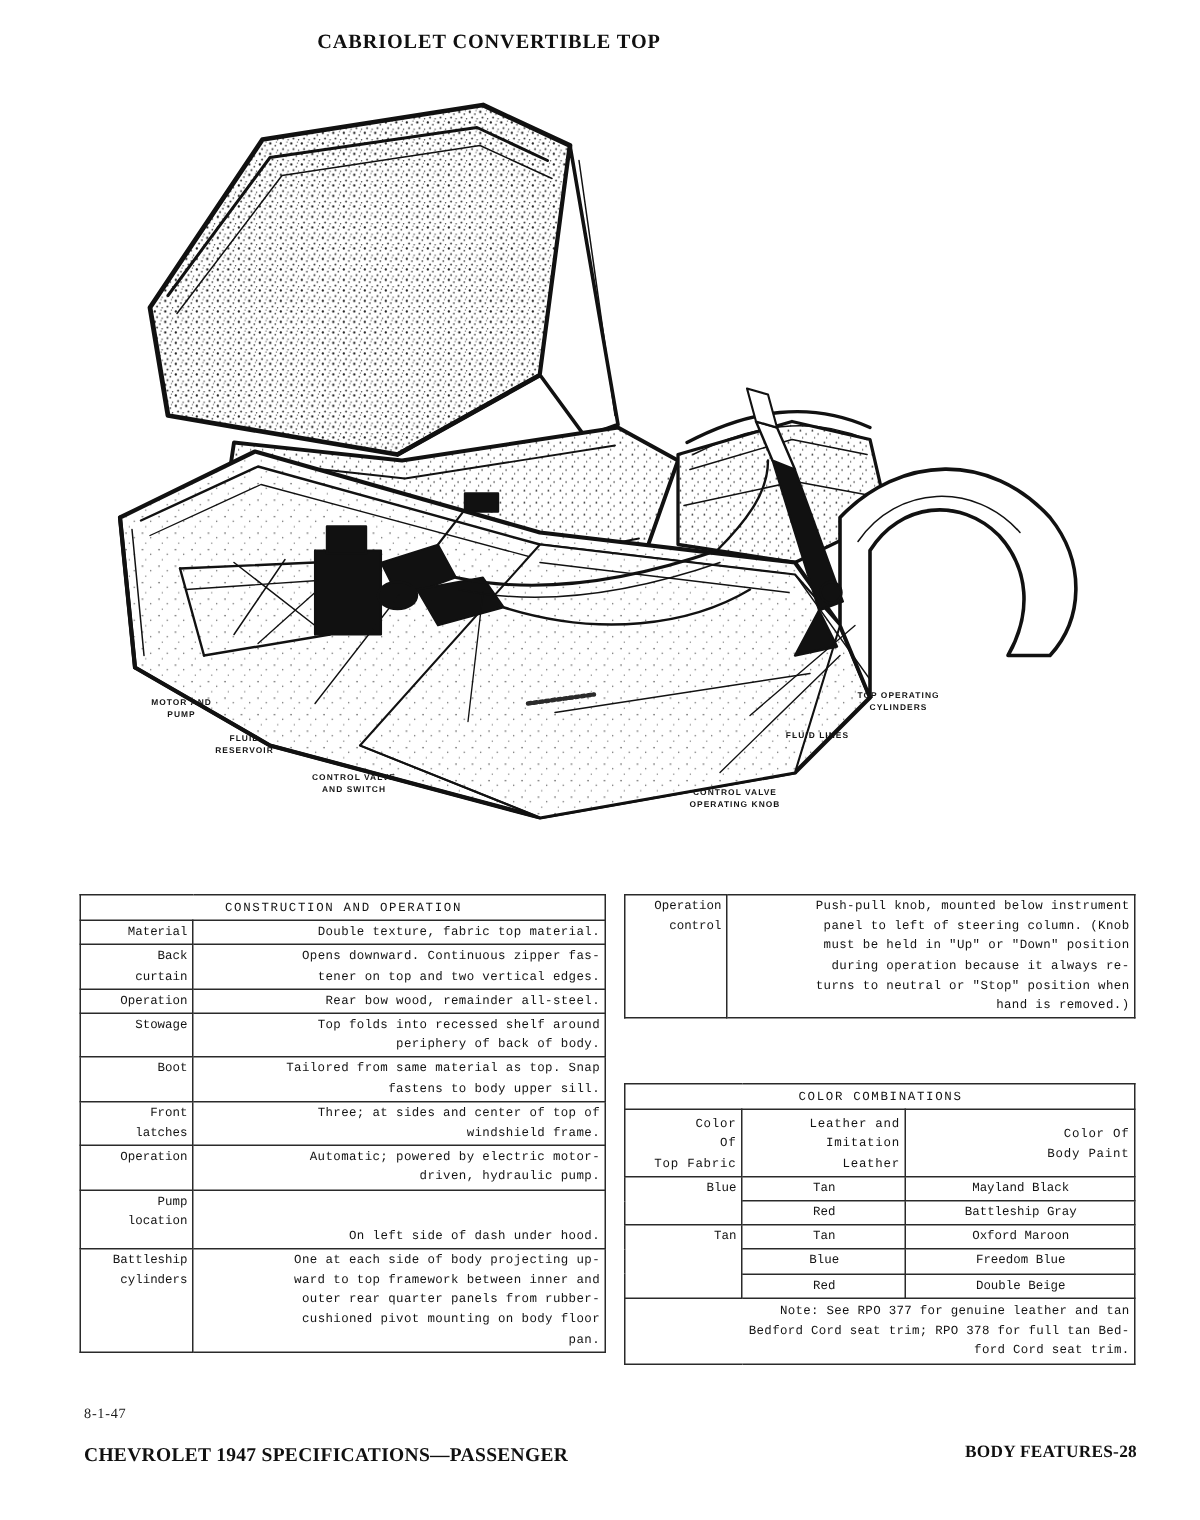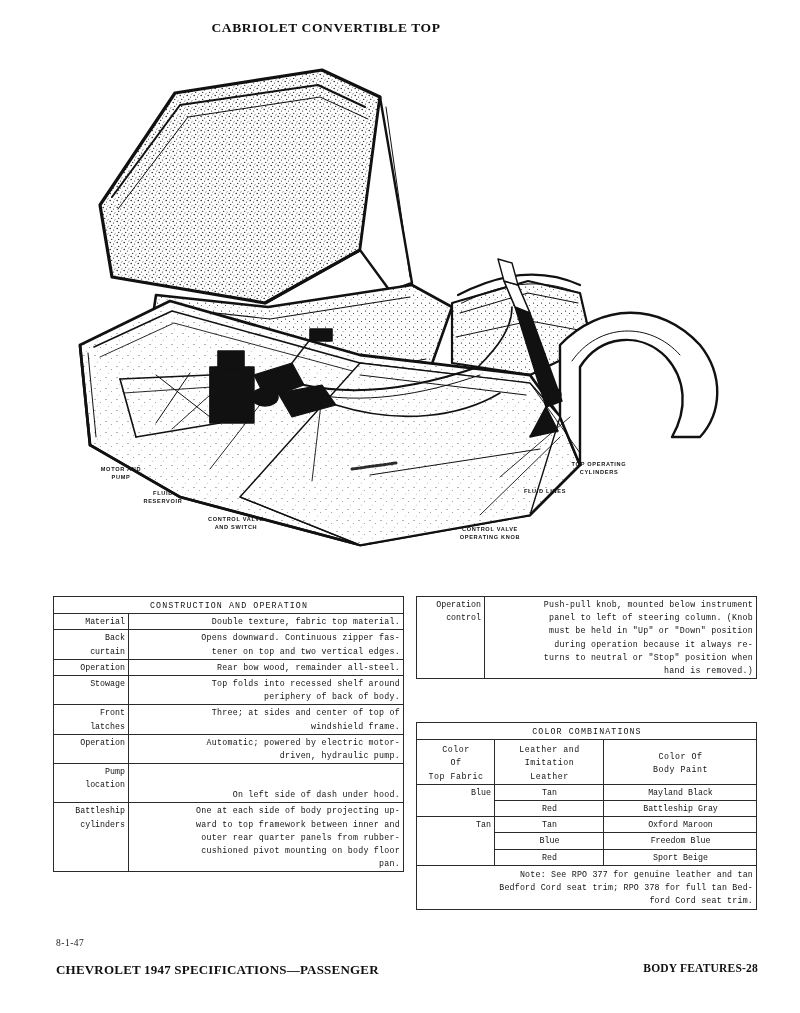--- a/index.html
+++ b/index.html
@@ -85,21 +85,20 @@
   #operation-control-table { left: 416px; top: 596px; width: 340px; }
   #operation-control-table col.c1 { width: 68px; }
   #operation-control-table col.c2 { width: 272px; }
 
   #color-combinations-table { left: 416px; top: 722px; width: 340px; padding-left: 40px; }
   #color-combinations-table col.c1 { width: 78px; }
   #color-combinations-table col.c2 { width: 109px; }
   #color-combinations-table col.c3 { width: 153px; }
   #color-combinations-table .ctr { text-align: center; }
   #color-combinations-table .hdr3 {
-    text-align: center;
     white-space: pre-line;
     letter-spacing: 0.5px;
     padding-top: 3px !important;
   }
   #color-combinations-table .note-cell {
     letter-spacing: 0.2px;
     padding-top: 2px !important;
     padding-bottom: 2px !important;
     margin-left: 44px;
   }
@@ -303,20 +302,25 @@
     <tr>
       <td class="lbl-cell">Operation</td>
       <td class="body-cell" style="white-space:pre-line">Rear bow wood, remainder all-steel.</td>
     </tr>
     <tr>
       <td class="lbl-cell">Stowage</td>
       <td class="body-cell" style="white-space:pre-line">Top  folds  into  recessed  shelf  around
 periphery of back of body.</td>
     </tr>
     <tr>
+      <td class="lbl-cell">Boot</td>
+      <td class="body-cell" style="white-space:pre-line">Tailored from same material as top. Snap
+fastens to body upper sill.</td>
+    </tr>
+    <tr>
       <td class="lbl-cell">Front
 latches</td>
       <td class="body-cell" style="white-space:pre-line">Three;  at  sides  and  center  of  top  of
 windshield frame.</td>
     </tr>
     <tr>
       <td class="lbl-cell">Operation</td>
       <td class="body-cell" style="white-space:pre-line">Automatic;  powered  by  electric  motor-
 driven, hydraulic pump.</td>
     </tr>
@@ -389,21 +393,21 @@
       <td rowspan="3">Tan</td>
       <td class="ctr">Tan</td>
       <td class="ctr">Oxford Maroon</td>
     </tr>
     <tr>
       <td class="ctr">Blue</td>
       <td class="ctr">Freedom Blue</td>
     </tr>
     <tr>
       <td class="ctr">Red</td>
-      <td class="ctr">Sport Beige</td>
+      <td class="ctr">Double Beige</td>
     </tr>
     <tr>
       <td class="note-cell" colspan="3" style="white-space:pre-line">Note:  See RPO 377 for  genuine  leather  and  tan
 Bedford Cord seat trim; RPO 378 for full tan Bed-
 ford Cord seat trim.</td>
     </tr>
   </tbody>
 </table>
 
 <div id="footer-date">8-1-47</div>

